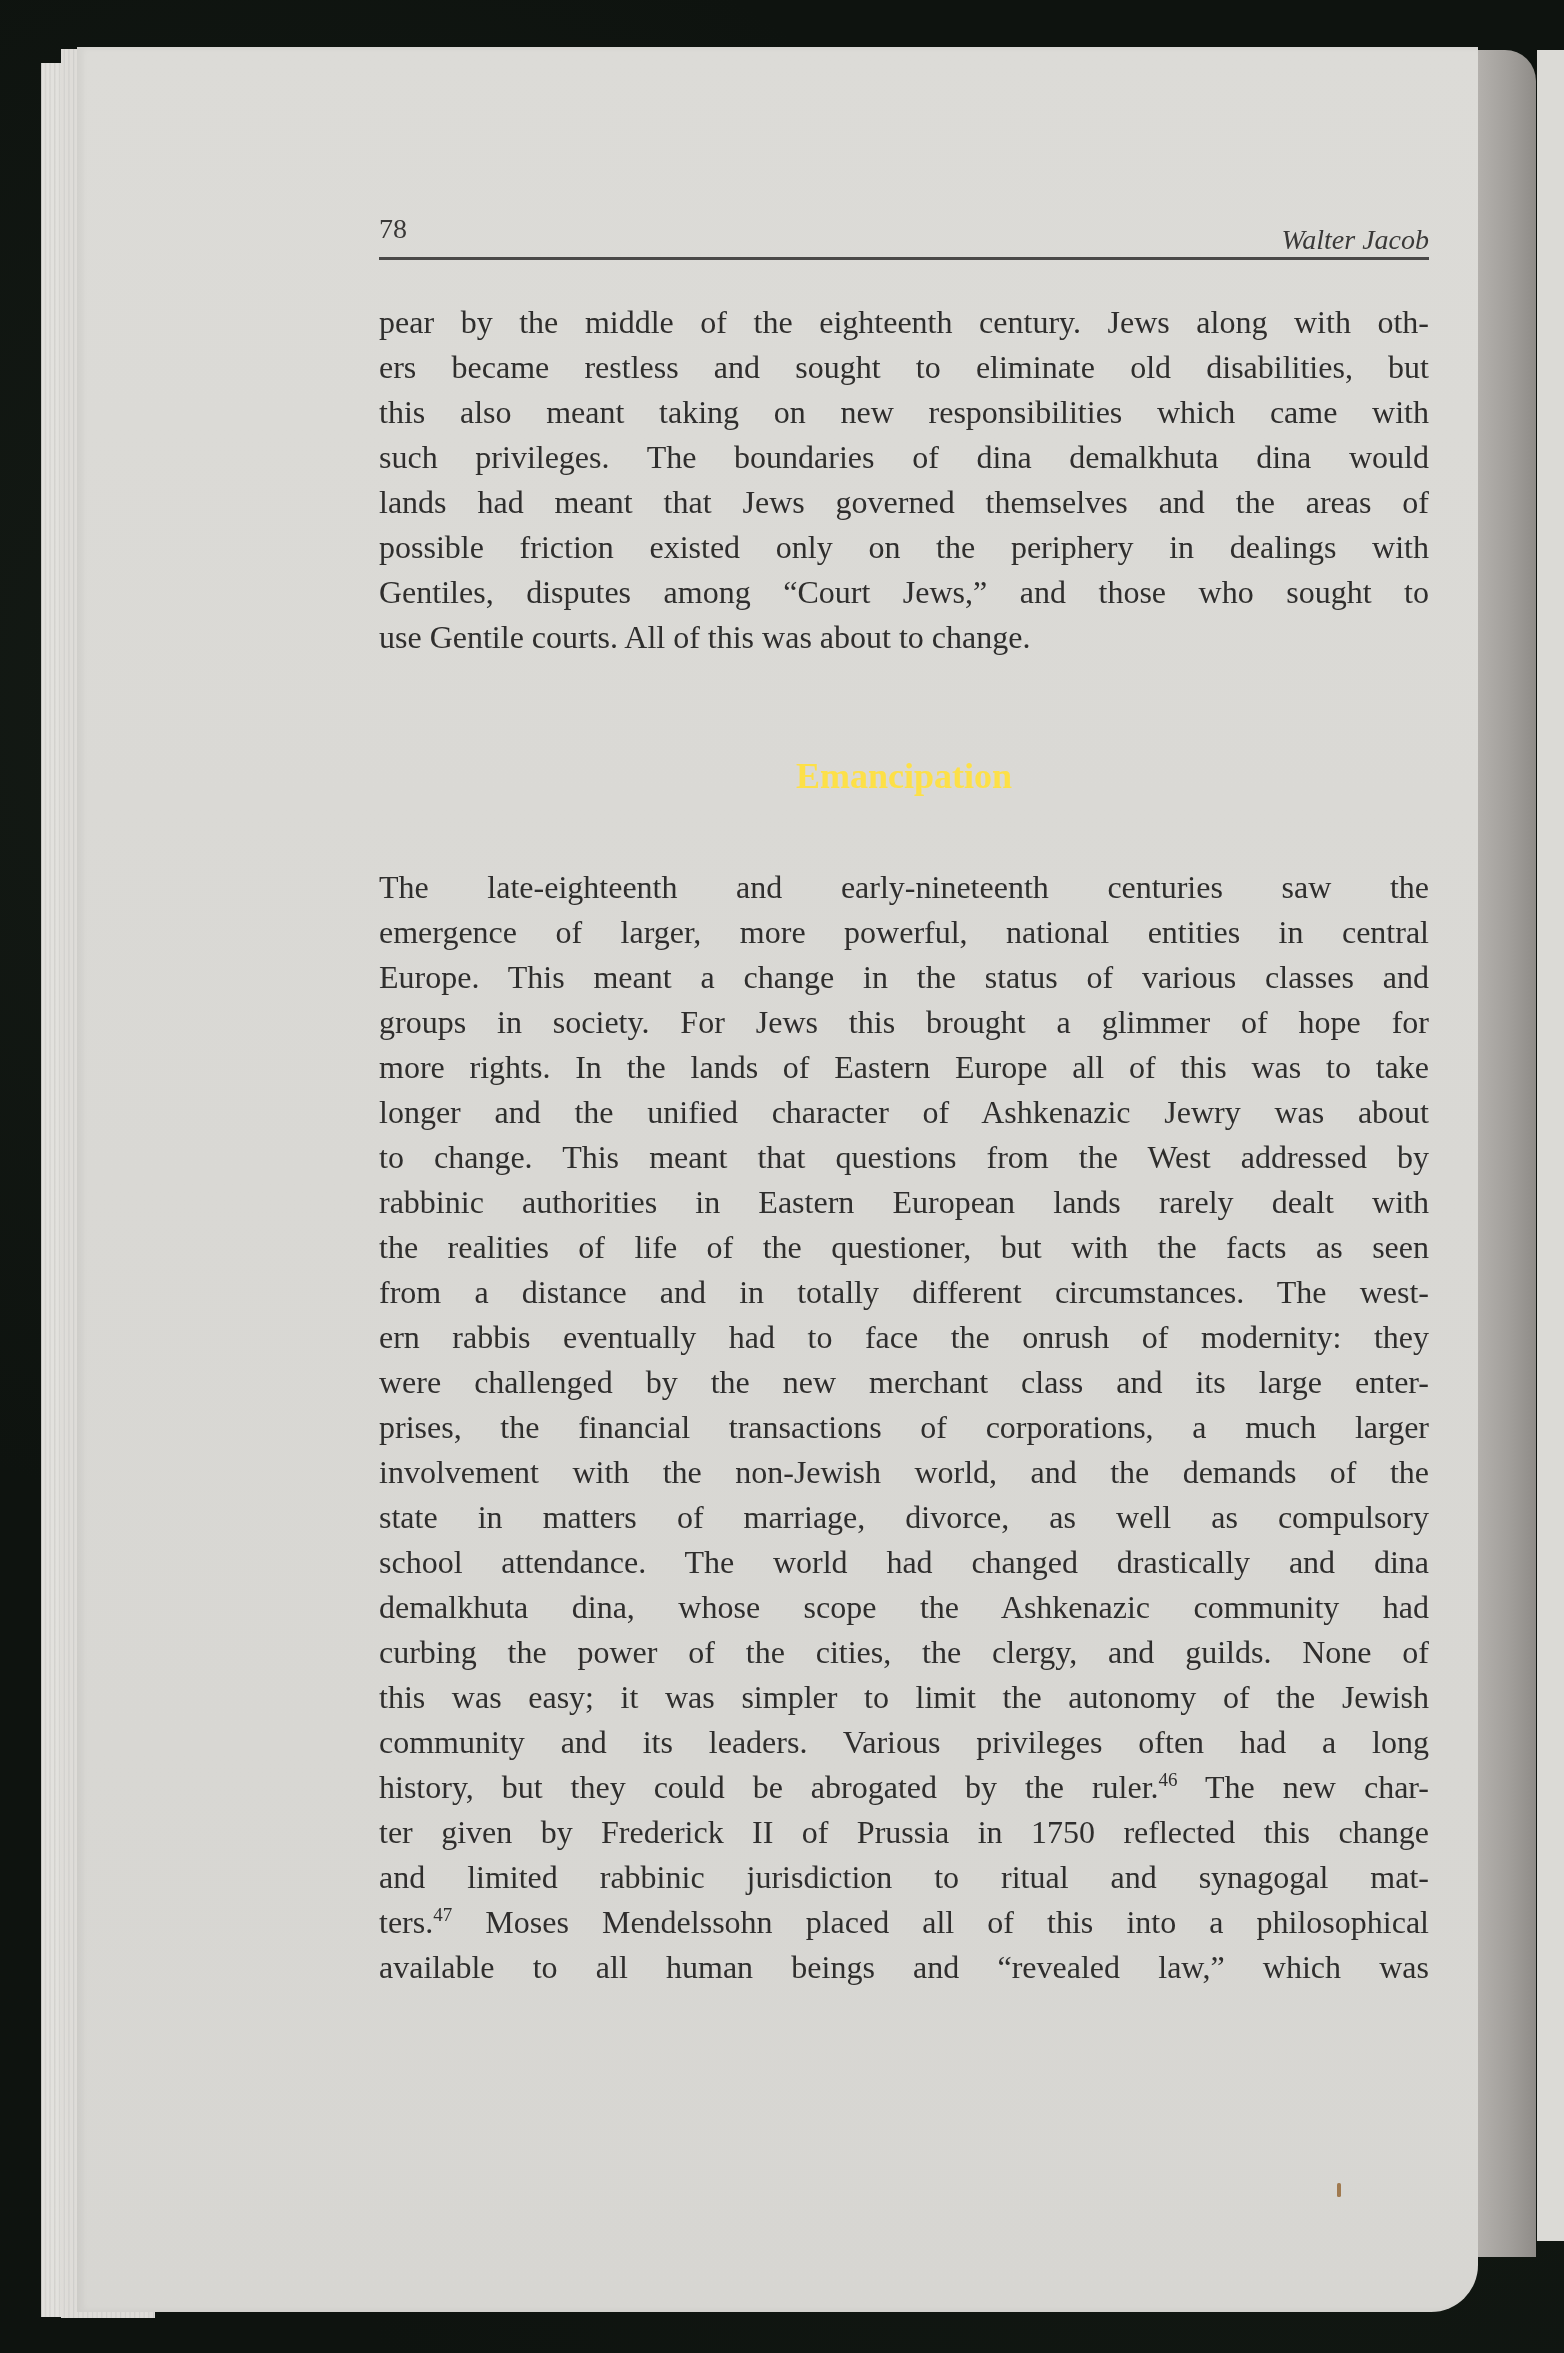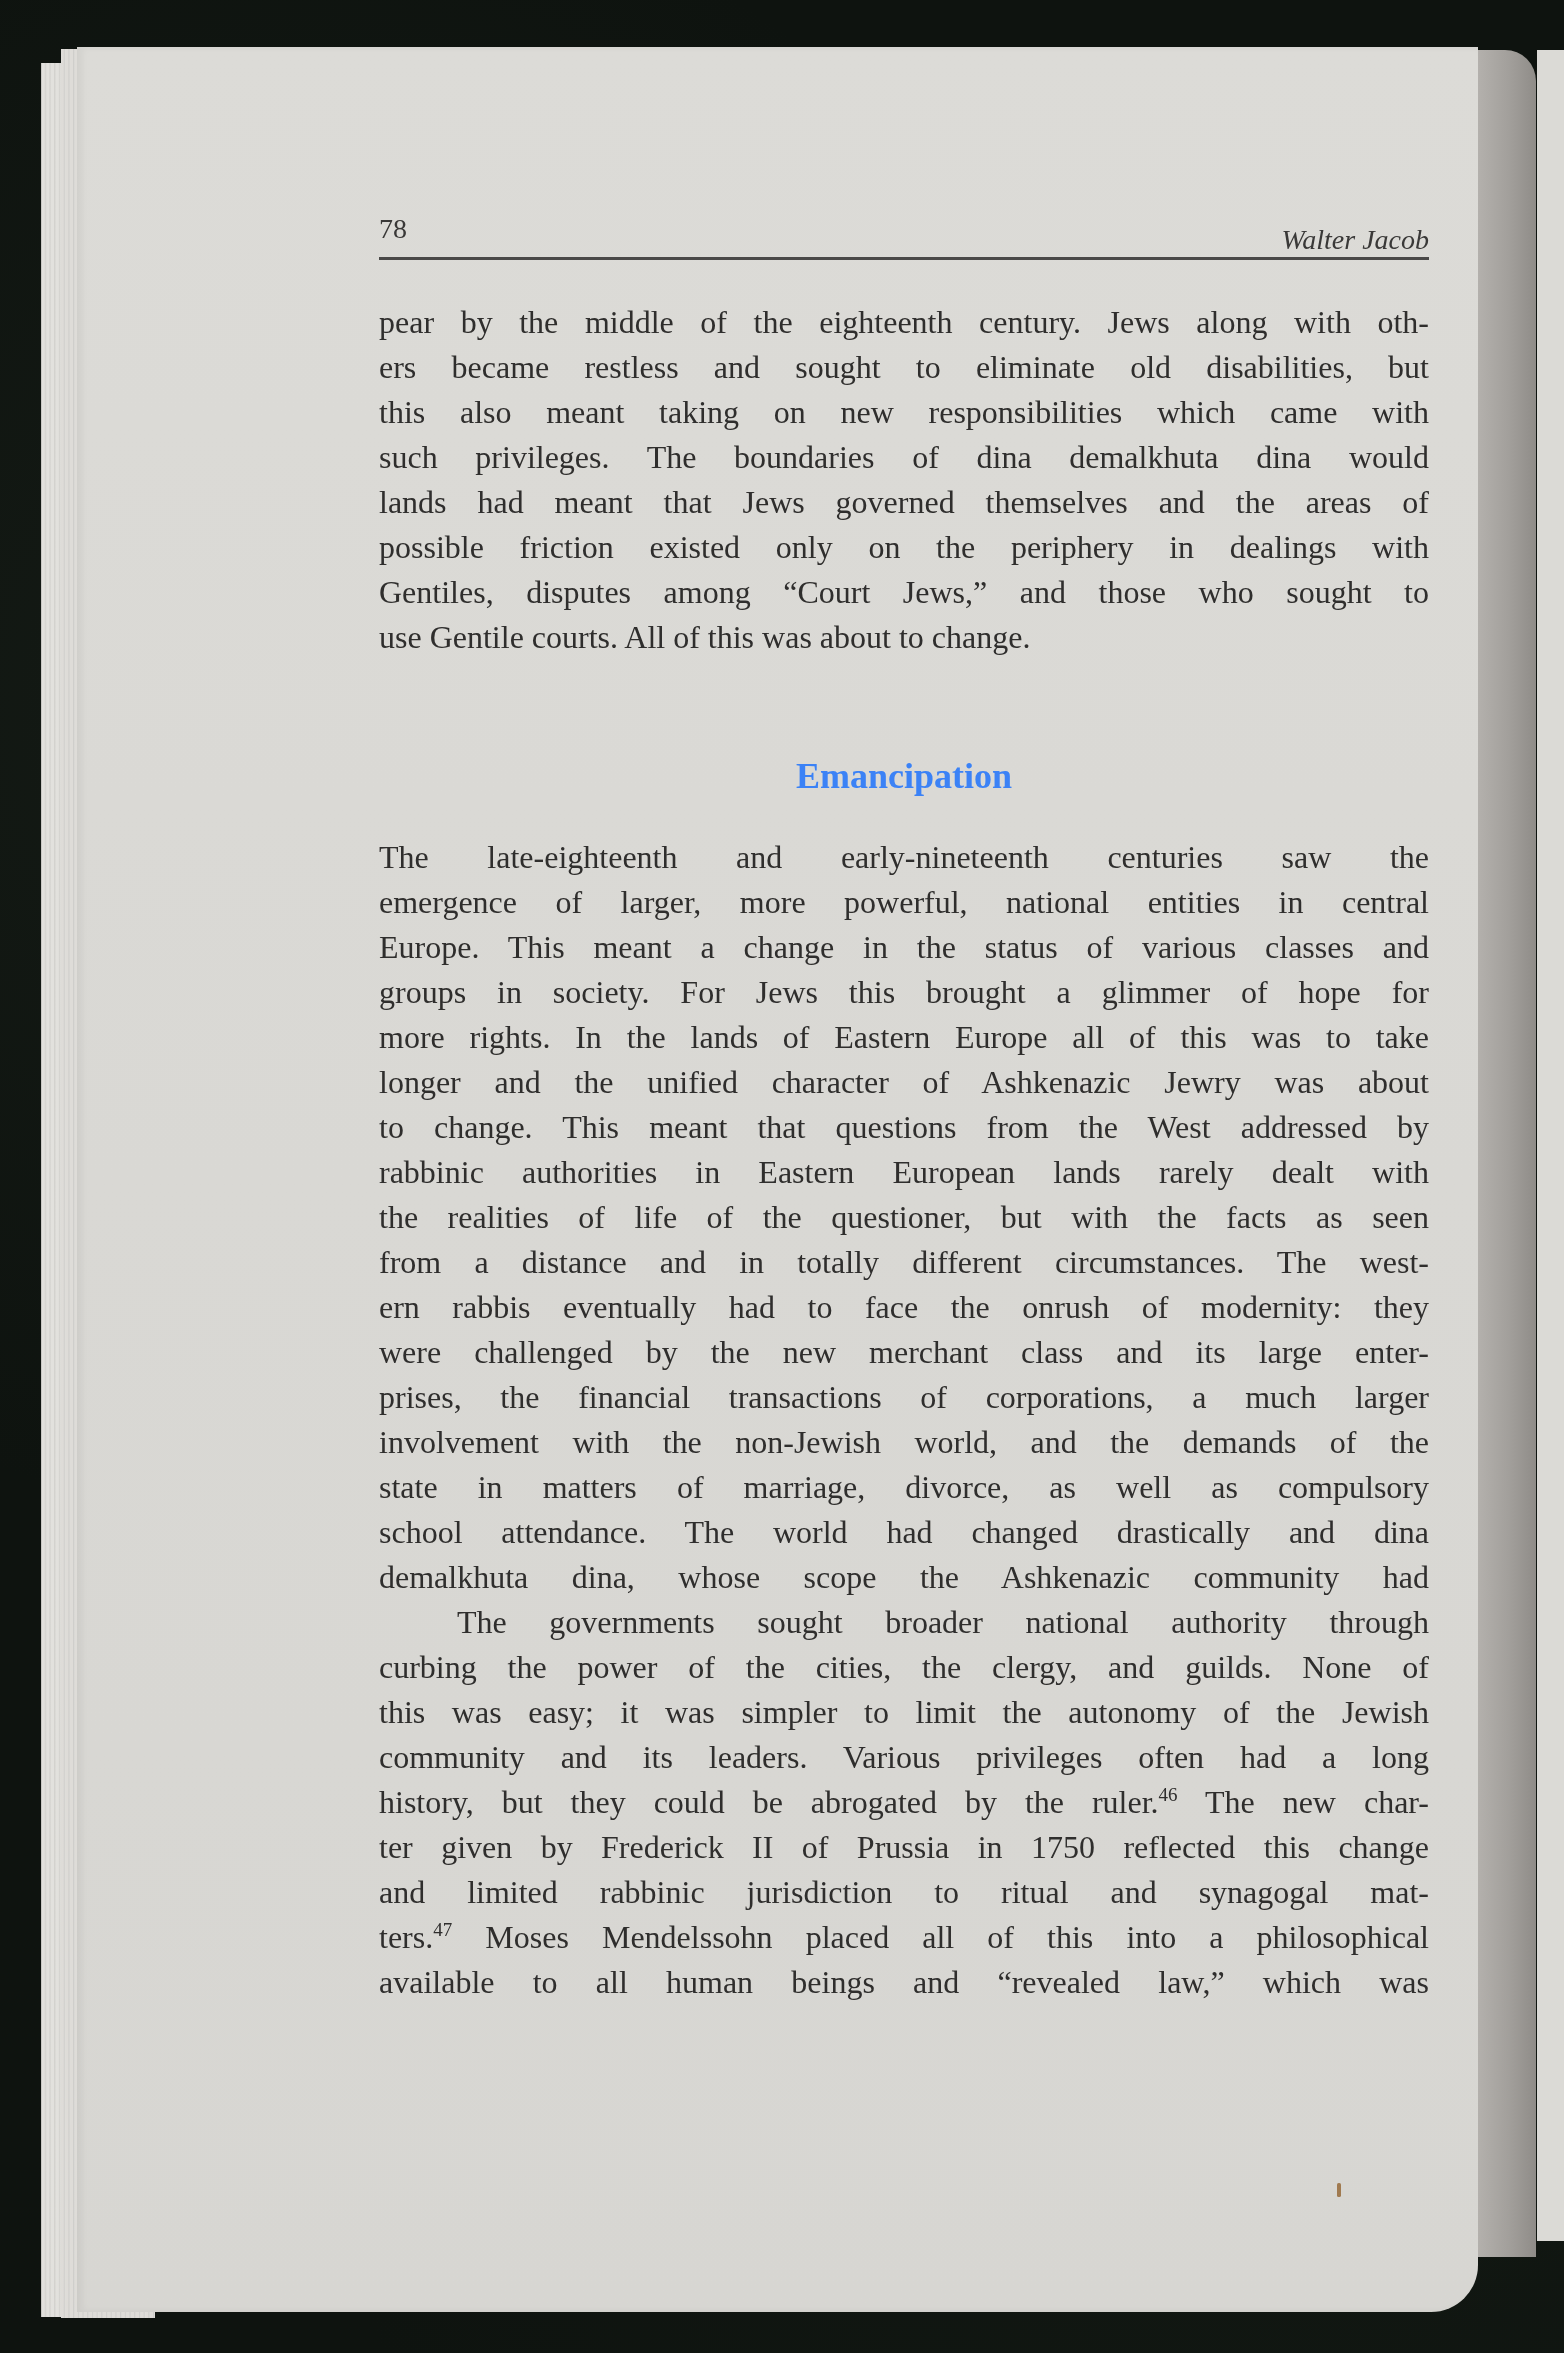--- a/index.html
+++ b/index.html
@@ -114,23 +114,23 @@
     text-align-last: left;
   }
   .line.indent {
     text-indent: 78px;
   }
   .heading {
     display: block;
     text-align: center;
     font-size: 36px;
     font-weight: bold;
-    color: #3b82f6;
+    color: #fde047;
     margin-top: 94px;
-    margin-bottom: 36px;
+    margin-bottom: 66px;
     height: 45px;
   }
   sup {
     font-size: 19px;
     line-height: 0;
     vertical-align: super;
   }
   .mark {
     position: absolute;
     left: 1337px;
@@ -180,21 +180,20 @@
   <span class="line">the realities of life of the questioner, but with the facts as seen</span>
   <span class="line">from a distance and in totally different circumstances. The west-</span>
   <span class="line">ern rabbis eventually had to face the onrush of modernity: they</span>
   <span class="line">were challenged by the new merchant class and its large enter-</span>
   <span class="line">prises, the financial transactions of corporations, a much larger</span>
   <span class="line">involvement with the non-Jewish world, and the demands of the</span>
   <span class="line">state in matters of marriage, divorce, as well as compulsory</span>
   <span class="line">school attendance. The world had changed drastically and dina</span>
   <span class="line">demalkhuta dina, whose scope the Ashkenazic community had</span>
 
-  <span class="line indent">The governments sought broader national authority through</span>
   <span class="line">curbing the power of the cities, the clergy, and guilds. None of</span>
   <span class="line">this was easy; it was simpler to limit the autonomy of the Jewish</span>
   <span class="line">community and its leaders. Various privileges often had a long</span>
   <span class="line"><span>history, but they could be abrogated by the ruler.</span><sup>46</sup><span> The new char-</span></span>
   <span class="line">ter given by Frederick II of Prussia in 1750 reflected this change</span>
   <span class="line">and limited rabbinic jurisdiction to ritual and synagogal mat-</span>
   <span class="line"><span>ters.</span><sup>47</sup><span> Moses Mendelssohn placed all of this into a philosophical</span></span>
   <span class="line">available to all human beings and “revealed law,” which was</span>
 </div>
 

